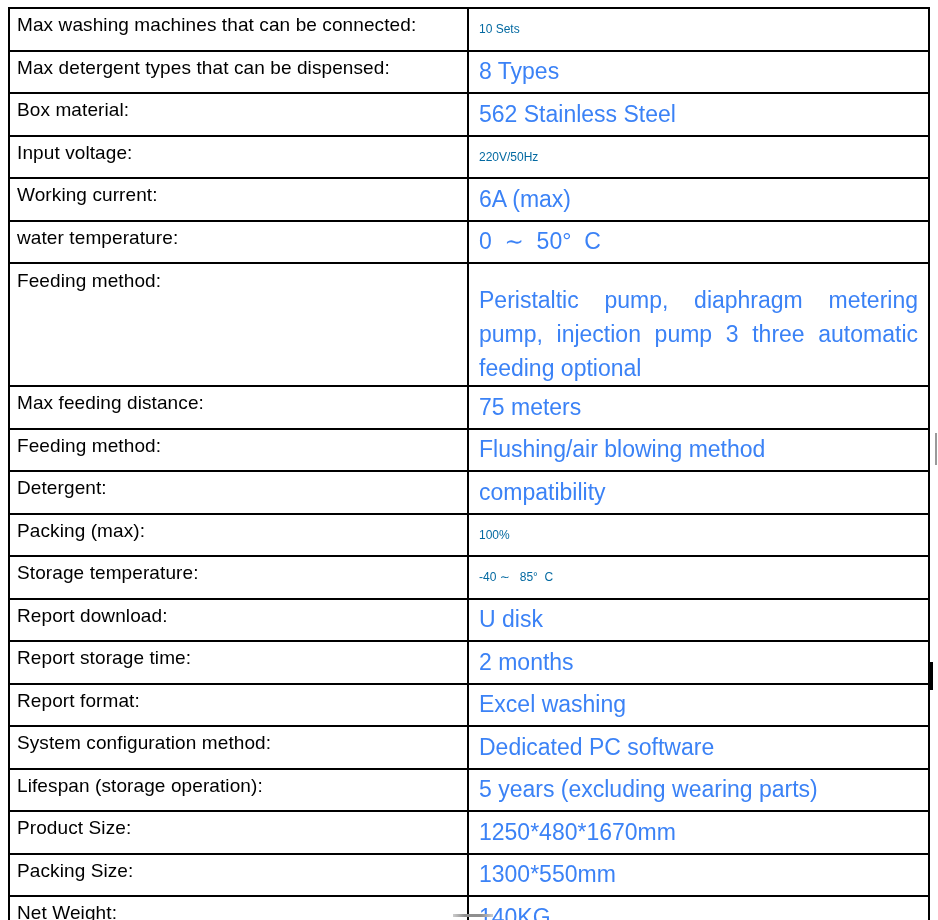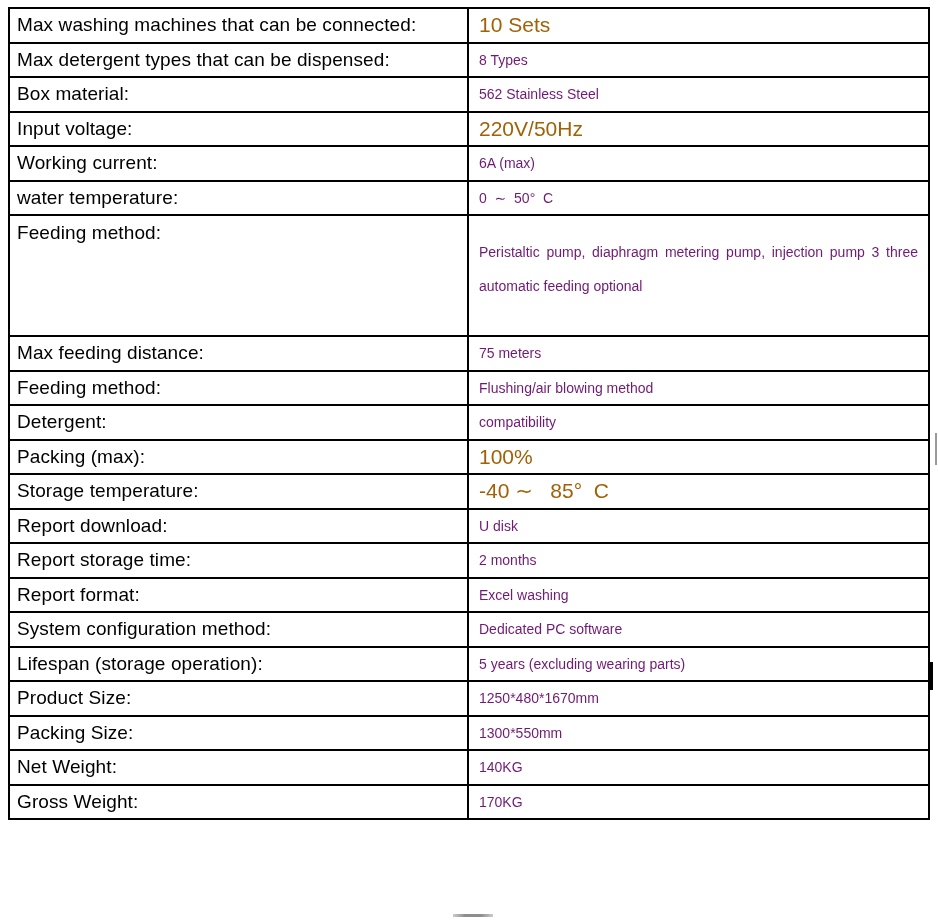--- a/index.html
+++ b/index.html
@@ -25,32 +25,32 @@
   .spec-table td {
     border: 2px solid #000000;
     height: 32.5px;
     vertical-align: middle;
     overflow: hidden;
     white-space: nowrap;
   }
   .spec-table td.label-cell {
     font-size: 19px;
     color: #000000;
-    padding: 0 6px 0 7px;
+    padding: 0 6px 8px 7px;
     letter-spacing: 0.1px;
     margin-top: 41px;
   }
   .spec-table td.value-cell {
-    font-size: 14px;
-    color: #701a75;
+    font-size: 23px;
+    color: #3b82f6;
     padding: 0 10px 0 10px;
   }
   .spec-table td.value-cell.muted {
-    font-size: 21px;
-    color: #a16207;
+    font-size: 12px;
+    color: #0369a1;
   }
   .spec-table tr.tall td {
     height: 100px;
   }
   .spec-table tr.tall td.label-cell {
     vertical-align: top;
     padding-top: 6px;
   }
   .spec-table tr.tall td.value-cell {
     vertical-align: top;

